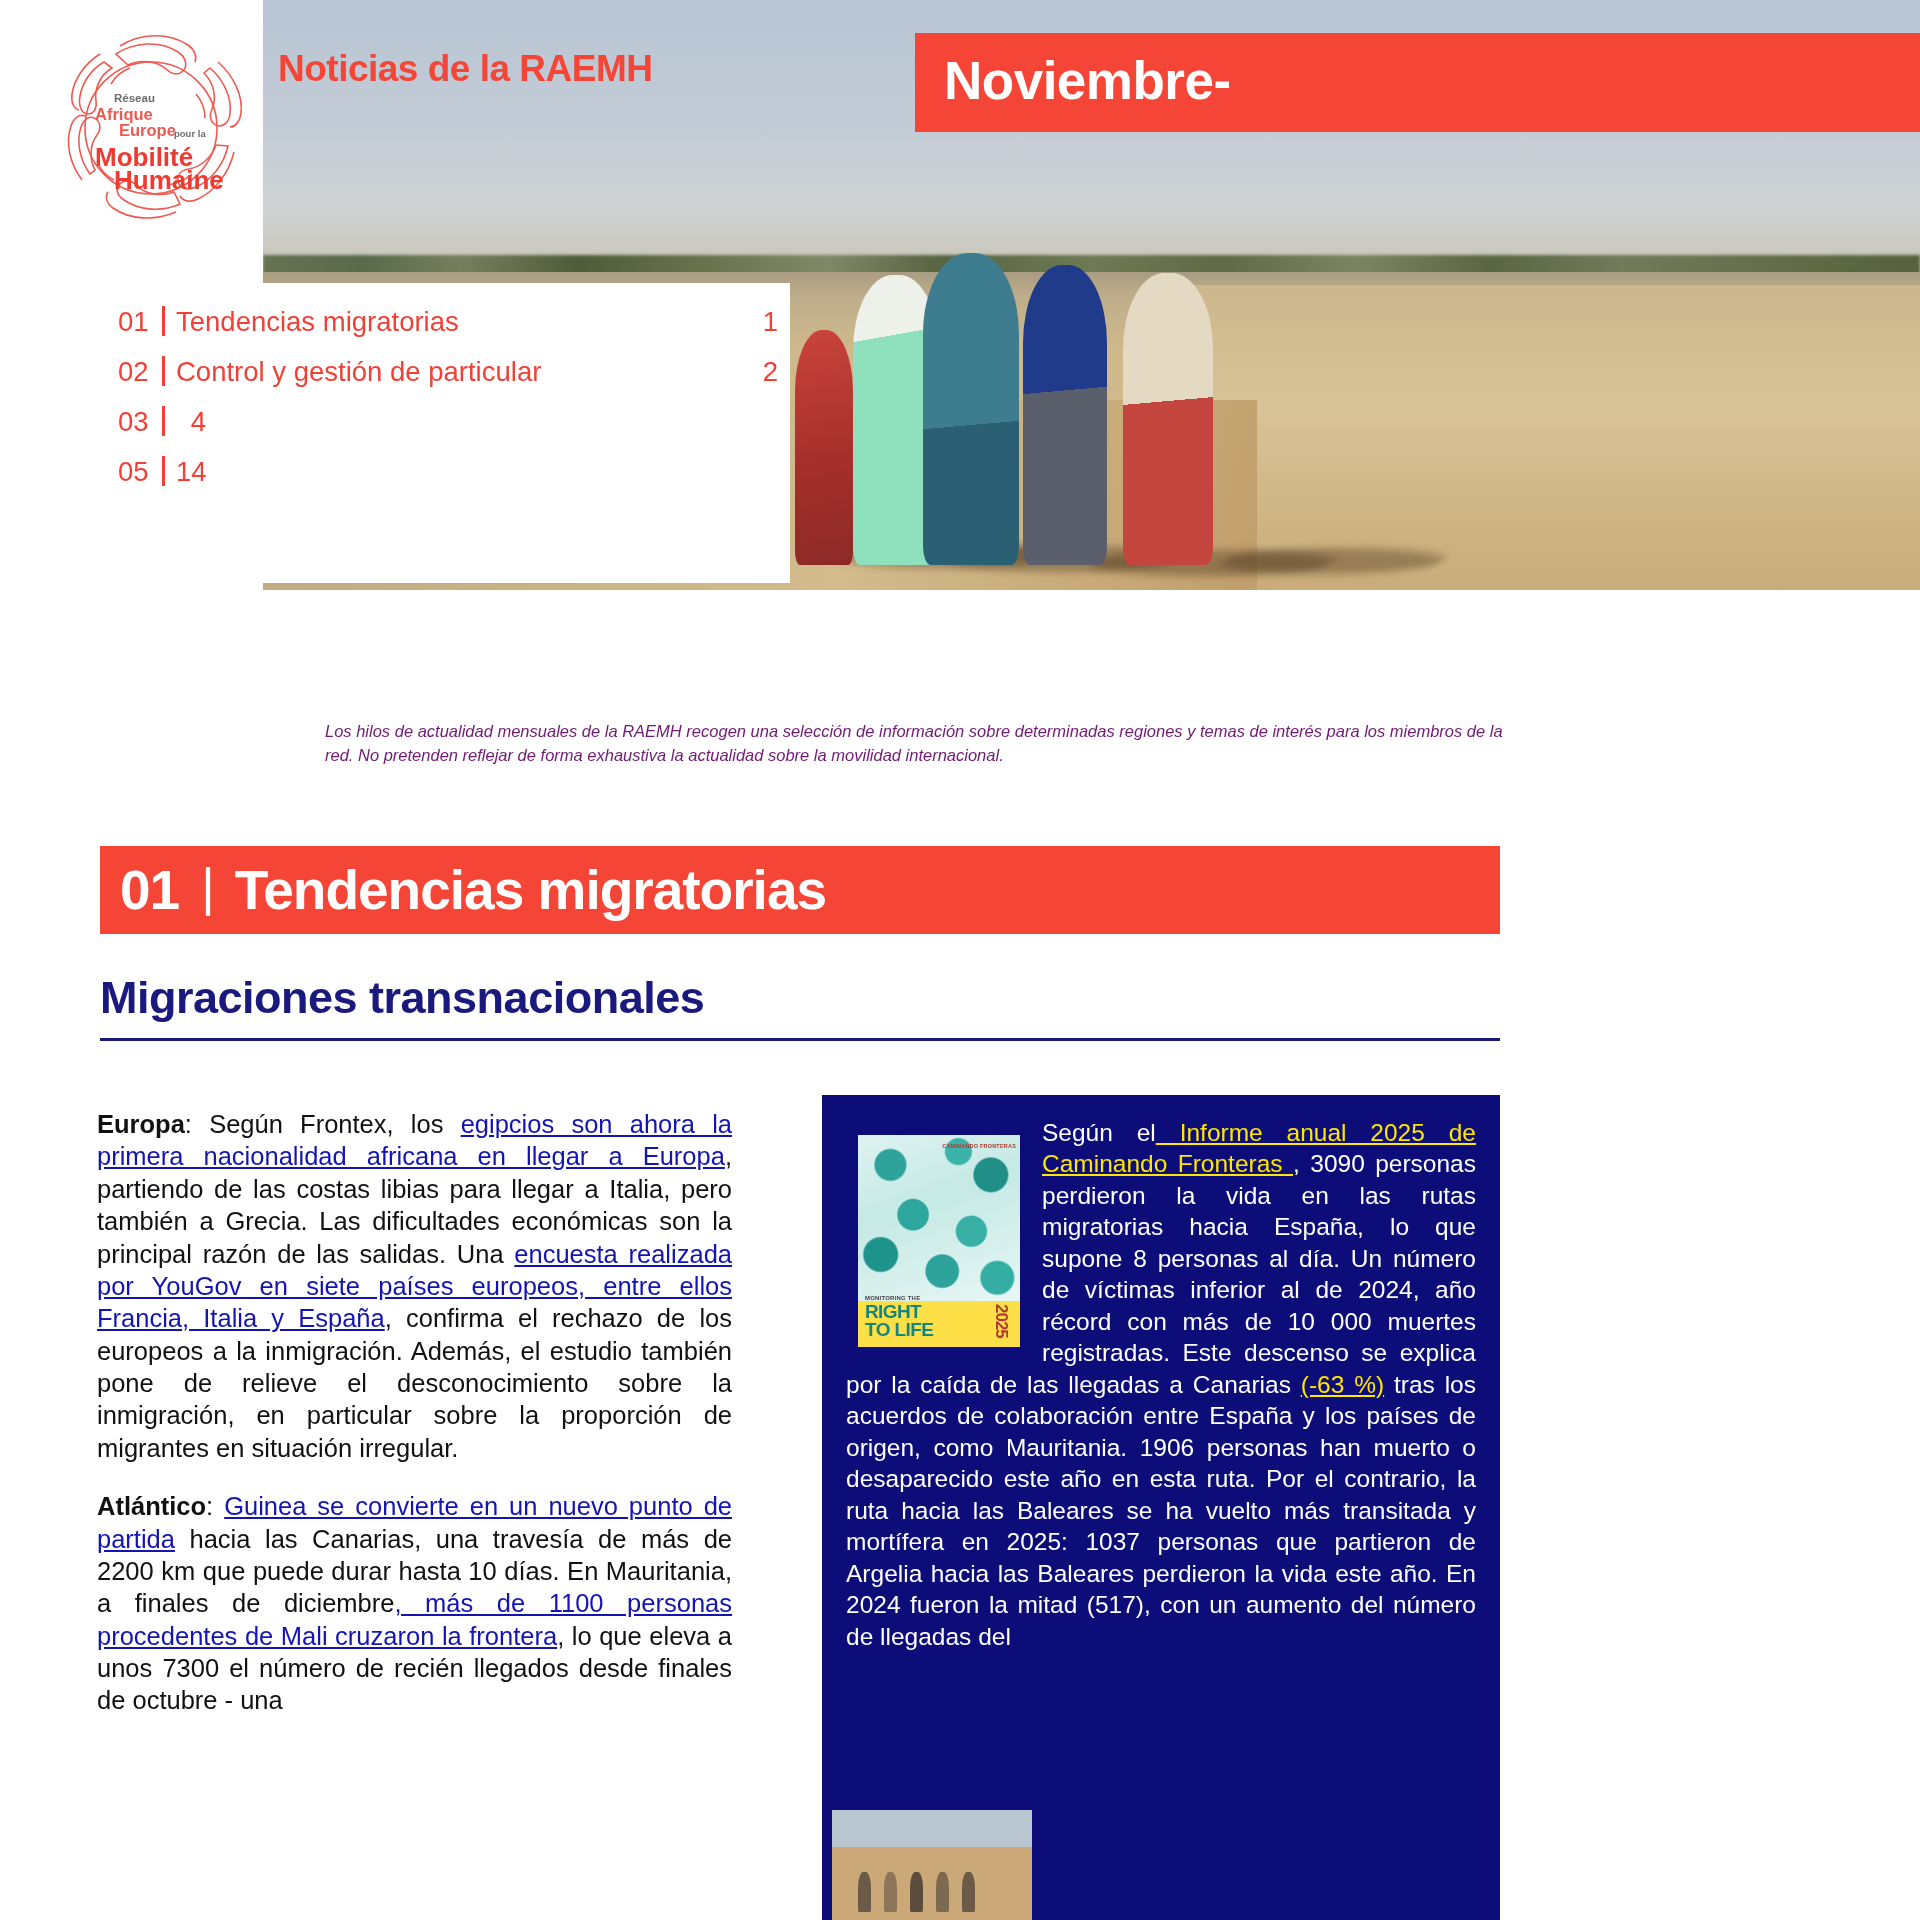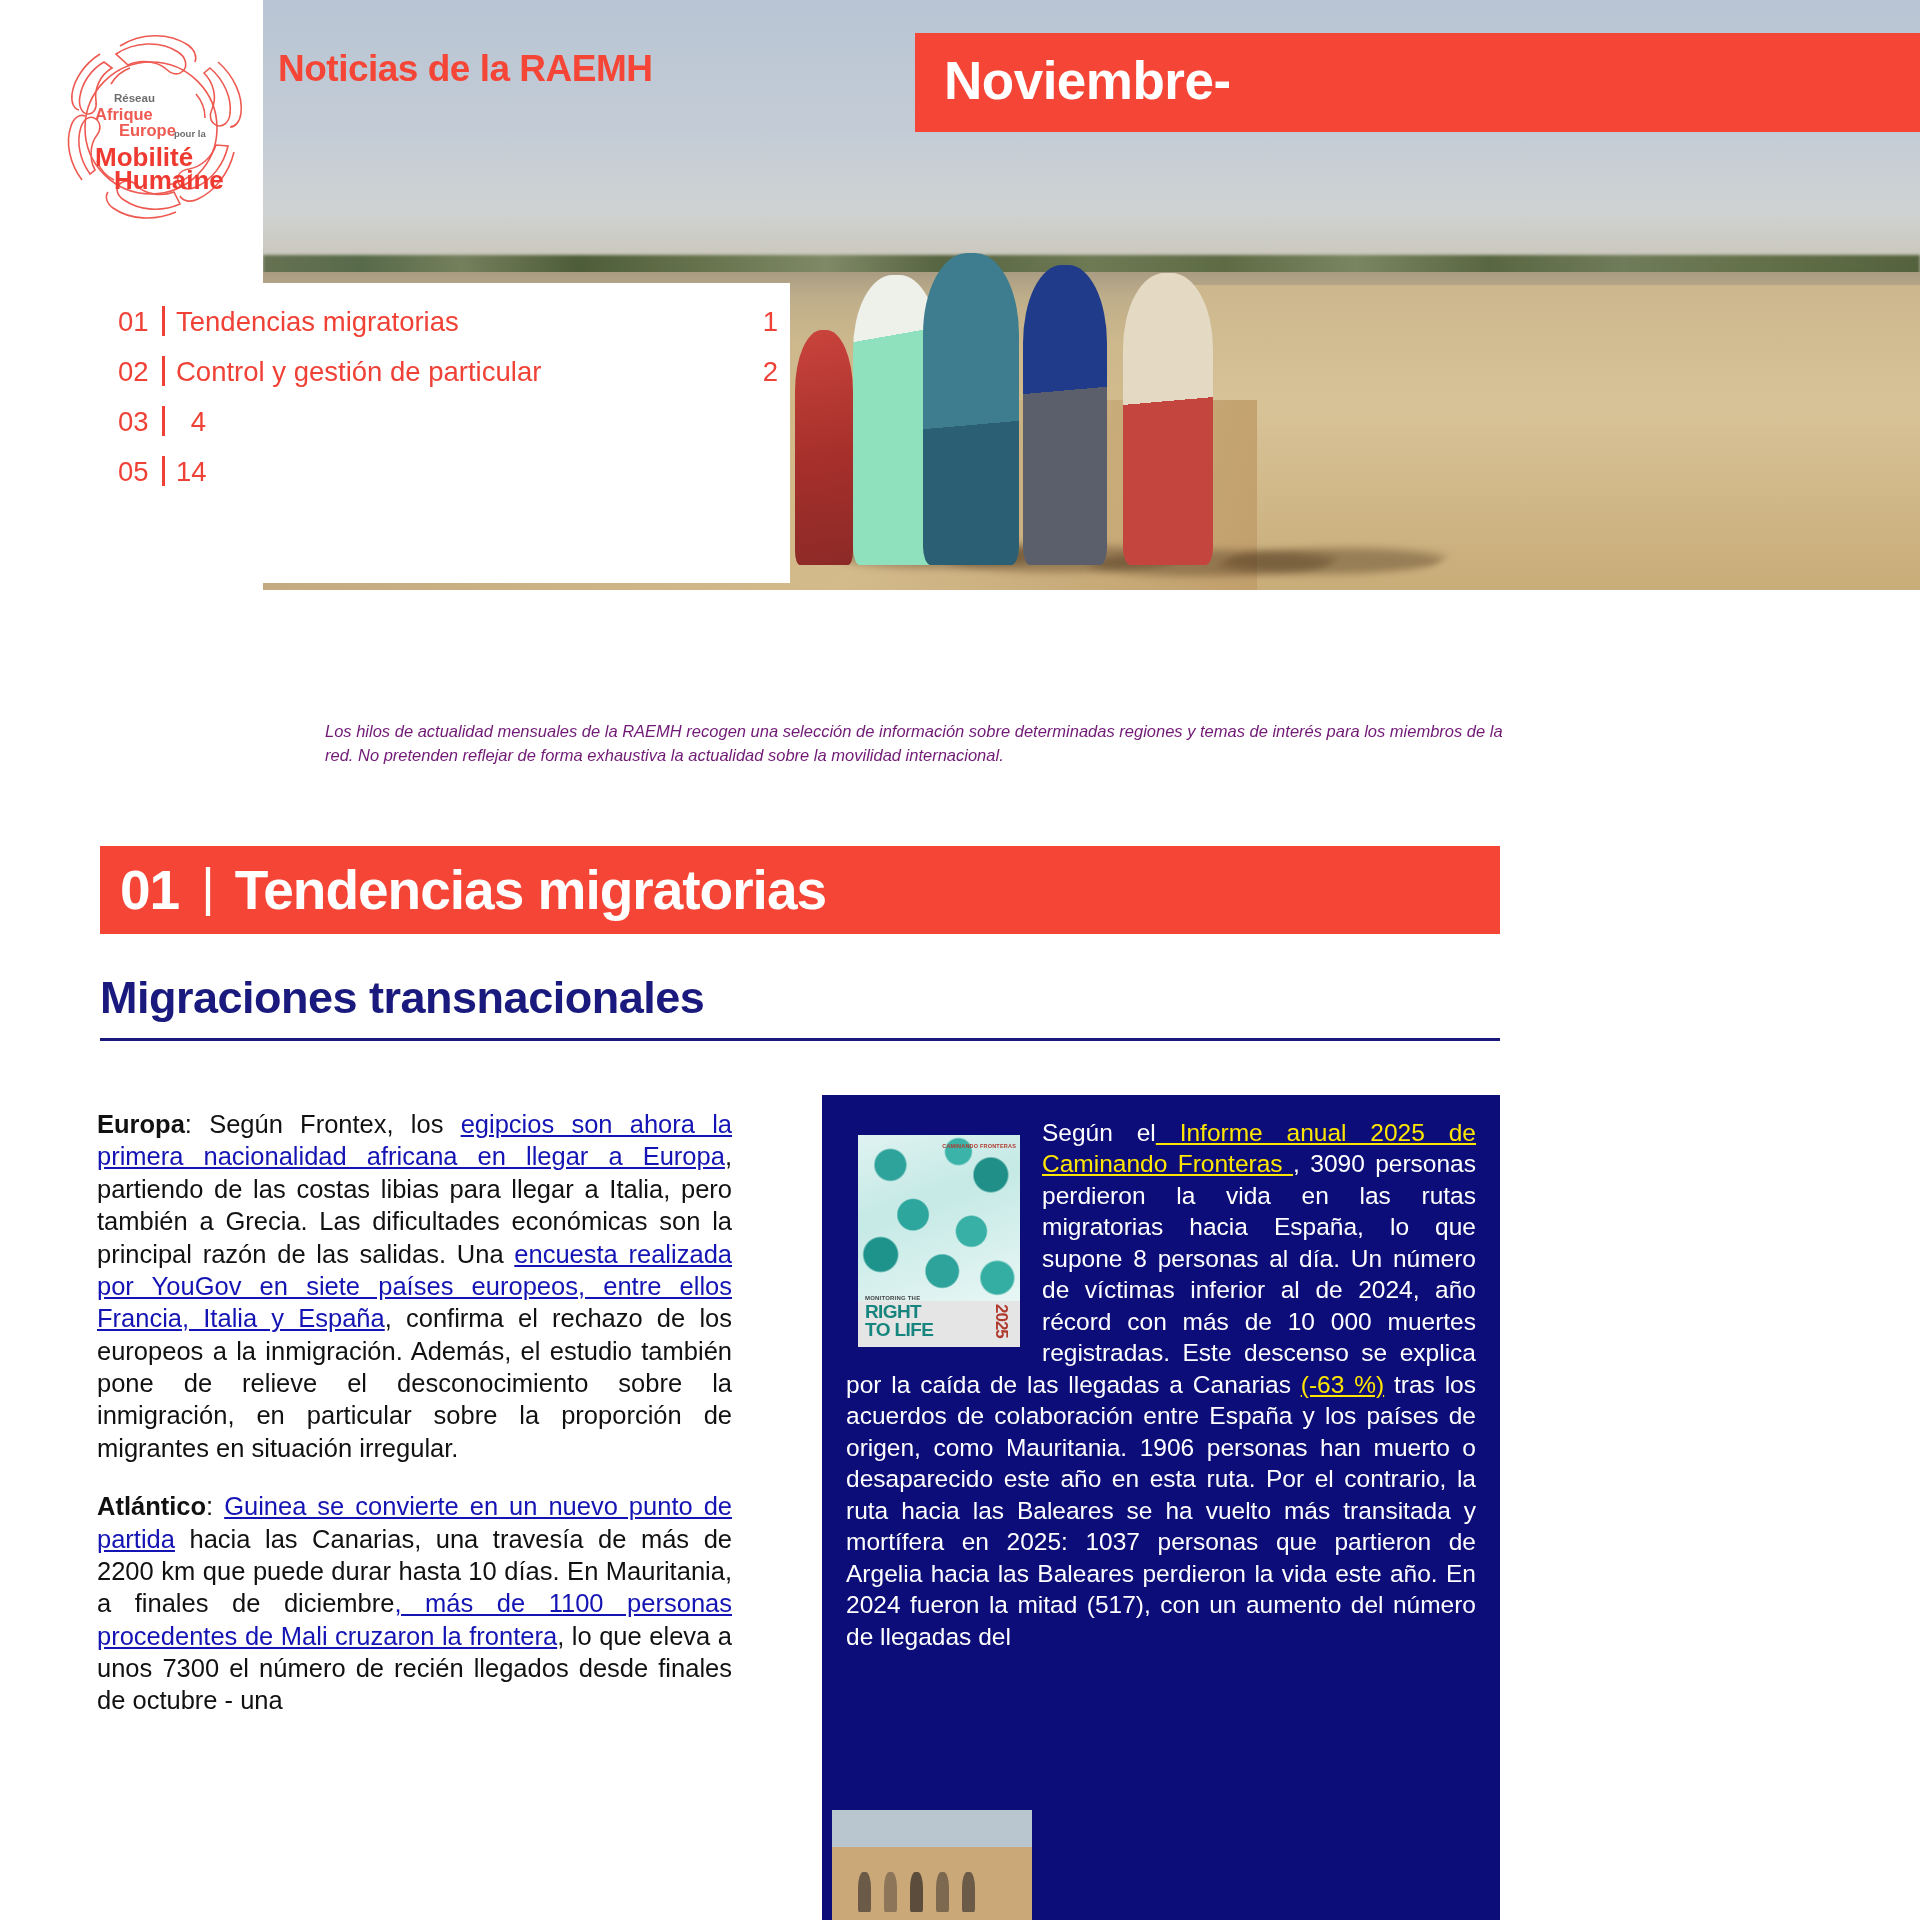--- a/index.html
+++ b/index.html
@@ -251,21 +251,21 @@
     color: #ffffff;
     font-size: 24.5px;
     line-height: 1.285;
     text-align: justify;
   }
   .bb-cover {
     float: left;
     width: 162px;
     height: 212px;
     margin: 18px 22px 6px 12px;
-    background: #e5e5e5;
+    background: #fde047;
     position: relative;
     overflow: hidden;
   }
   .bb-cover .map {
     position: absolute;
     left: 0; top: 0; right: 0; height: 166px;
     background:
       radial-gradient(circle at 20% 18%, #2ea39b 0 8%, transparent 9%),
       radial-gradient(circle at 62% 10%, #3bb3a8 0 7%, transparent 8%),
       radial-gradient(circle at 82% 24%, #1f8f88 0 9%, transparent 10%),

